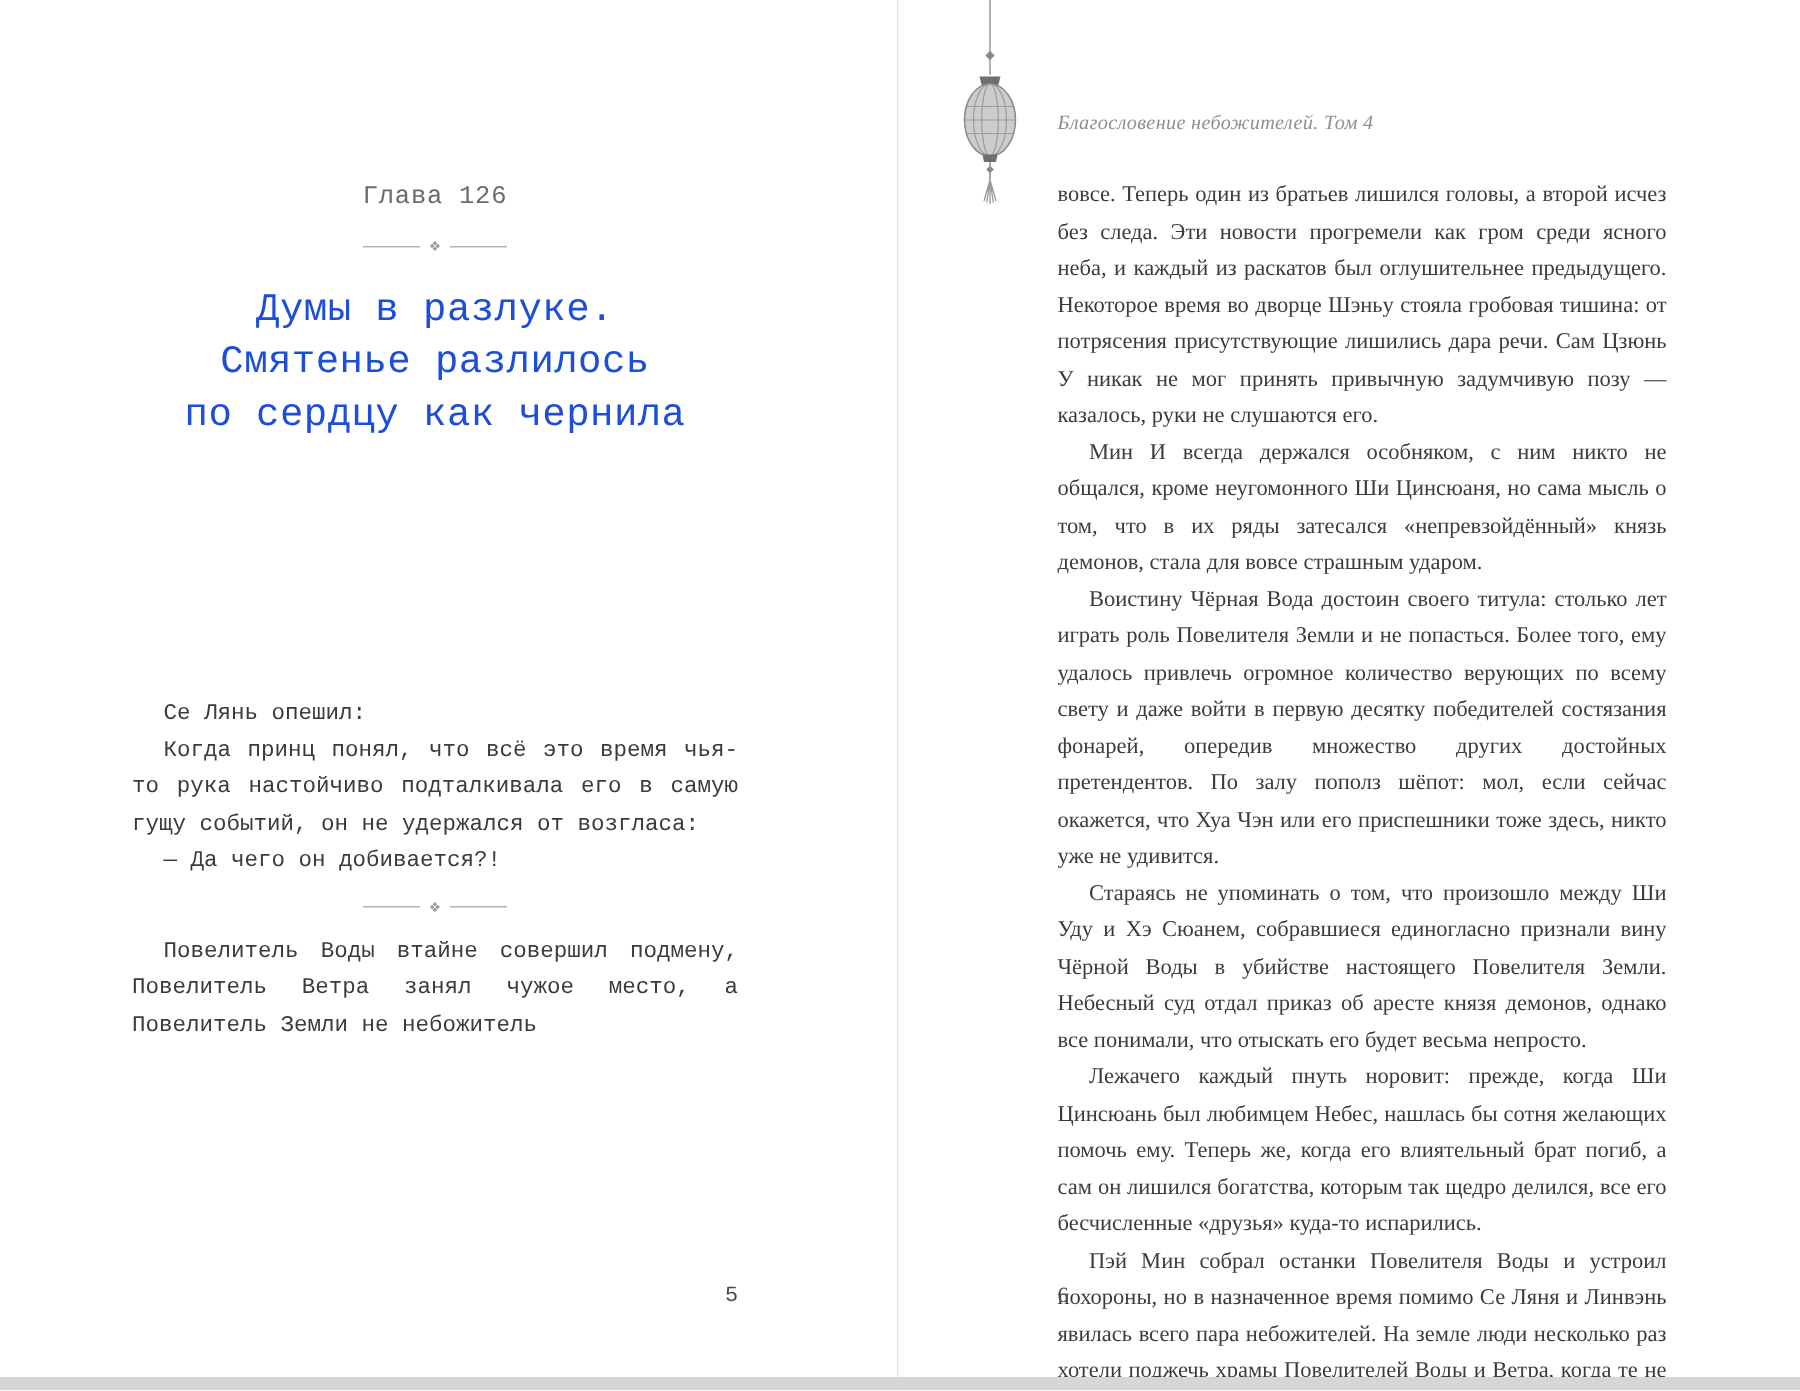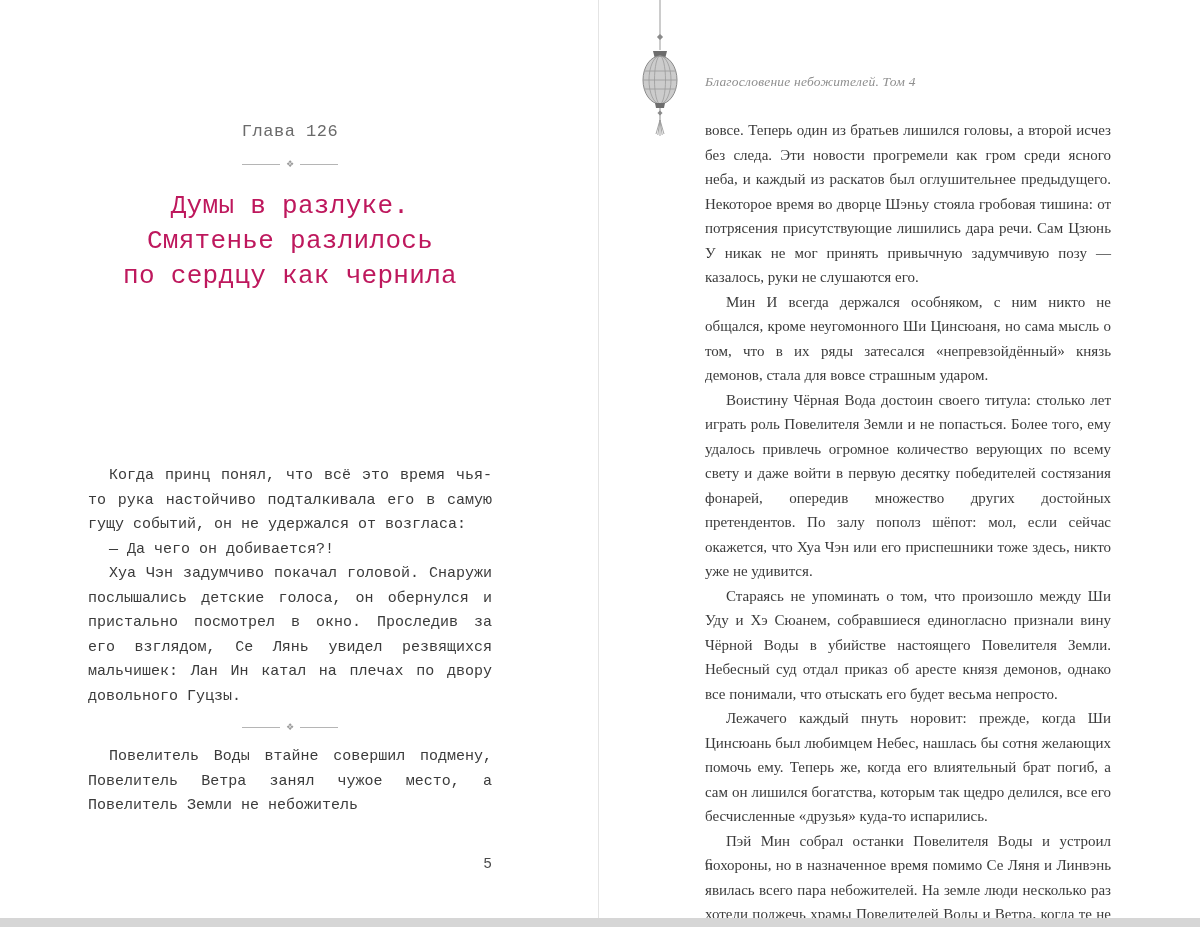--- a/index.html
+++ b/index.html
@@ -31,21 +31,21 @@
   .heading {
     position: absolute; left: 88px; top: 122px;
     width: 404px; text-align: center;
   }
   .chapter {
     font-size: 17px; color: #6b6b6b;
     letter-spacing: 0.5px; margin-bottom: 16px;
   }
   .title {
     font-size: 26px; font-weight: normal;
-    color: #be185d; line-height: 35px;
+    color: #1d4ed8; line-height: 35px;
     margin: 18px 0 0 0;
     white-space: pre-line;
     letter-spacing: 0.3px;
   }
 
   
   .ornament {
     display: flex; align-items: center; justify-content: center;
     gap: 6px; color: #a5a5a5; height: 14px;
   }
@@ -95,23 +95,23 @@
       <div class="ornament">
         <span class="orn-line"></span>
         <span class="orn-glyph">❖</span>
         <span class="orn-line"></span>
       </div>
       <h1 class="title">Думы в разлуке.
 Смятенье разлилось
 по сердцу как чернила</h1>
     </div>
     <div class="body">
+        <p class="para indent">Се Лянь опешил:</p>
         <p class="para indent">Когда принц понял, что всё это время чья-то рука настойчиво подталкивала его в самую гущу событий, он не удержался от возгласа:</p>
         <p class="para indent">— Да чего он добивается?!</p>
-        <p class="para indent">Хуа Чэн задумчиво покачал головой. Снаружи послышались детские голоса, он обернулся и пристально посмотрел в окно. Проследив за его взглядом, Се Лянь увидел резвящихся мальчишек: Лан Ин катал на плечах по двору довольного Гуцзы.</p>
         <div class="ornament">
           <span class="orn-line"></span>
           <span class="orn-glyph">❖</span>
           <span class="orn-line"></span>
         </div>
         <p class="para indent">Повелитель Воды втайне совершил подмену, Повелитель Ветра занял чужое место, а Повелитель Земли не небожитель</p>
       </div>
     <div class="pagenum">5</div>
   </div>
 

